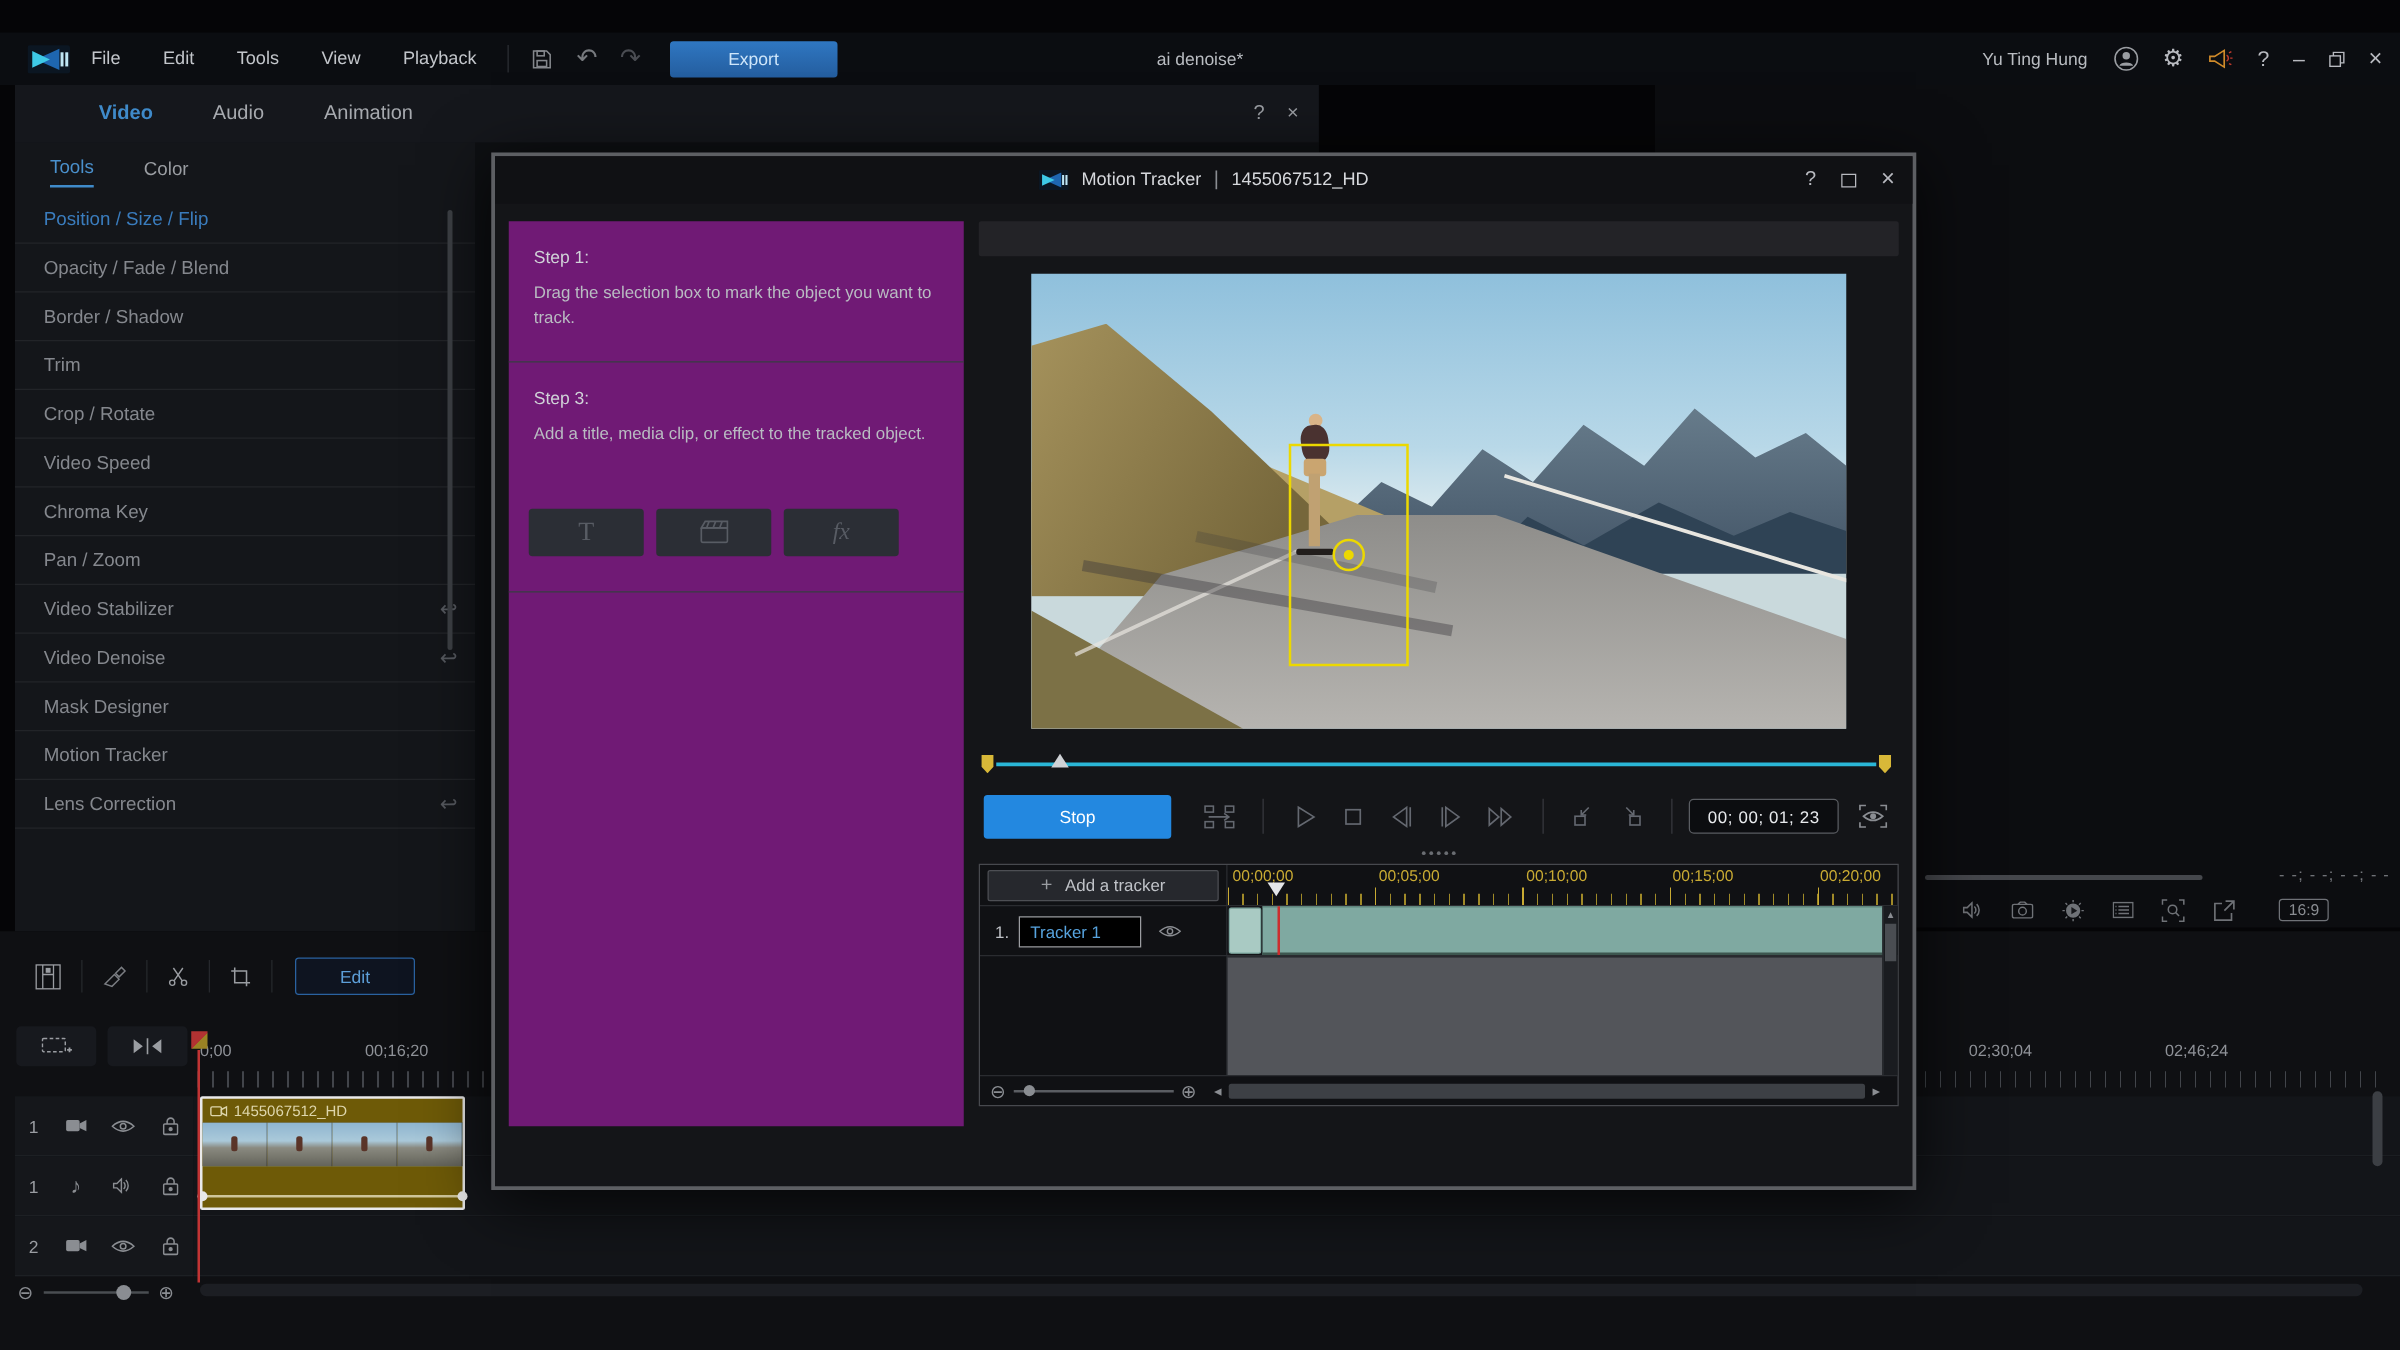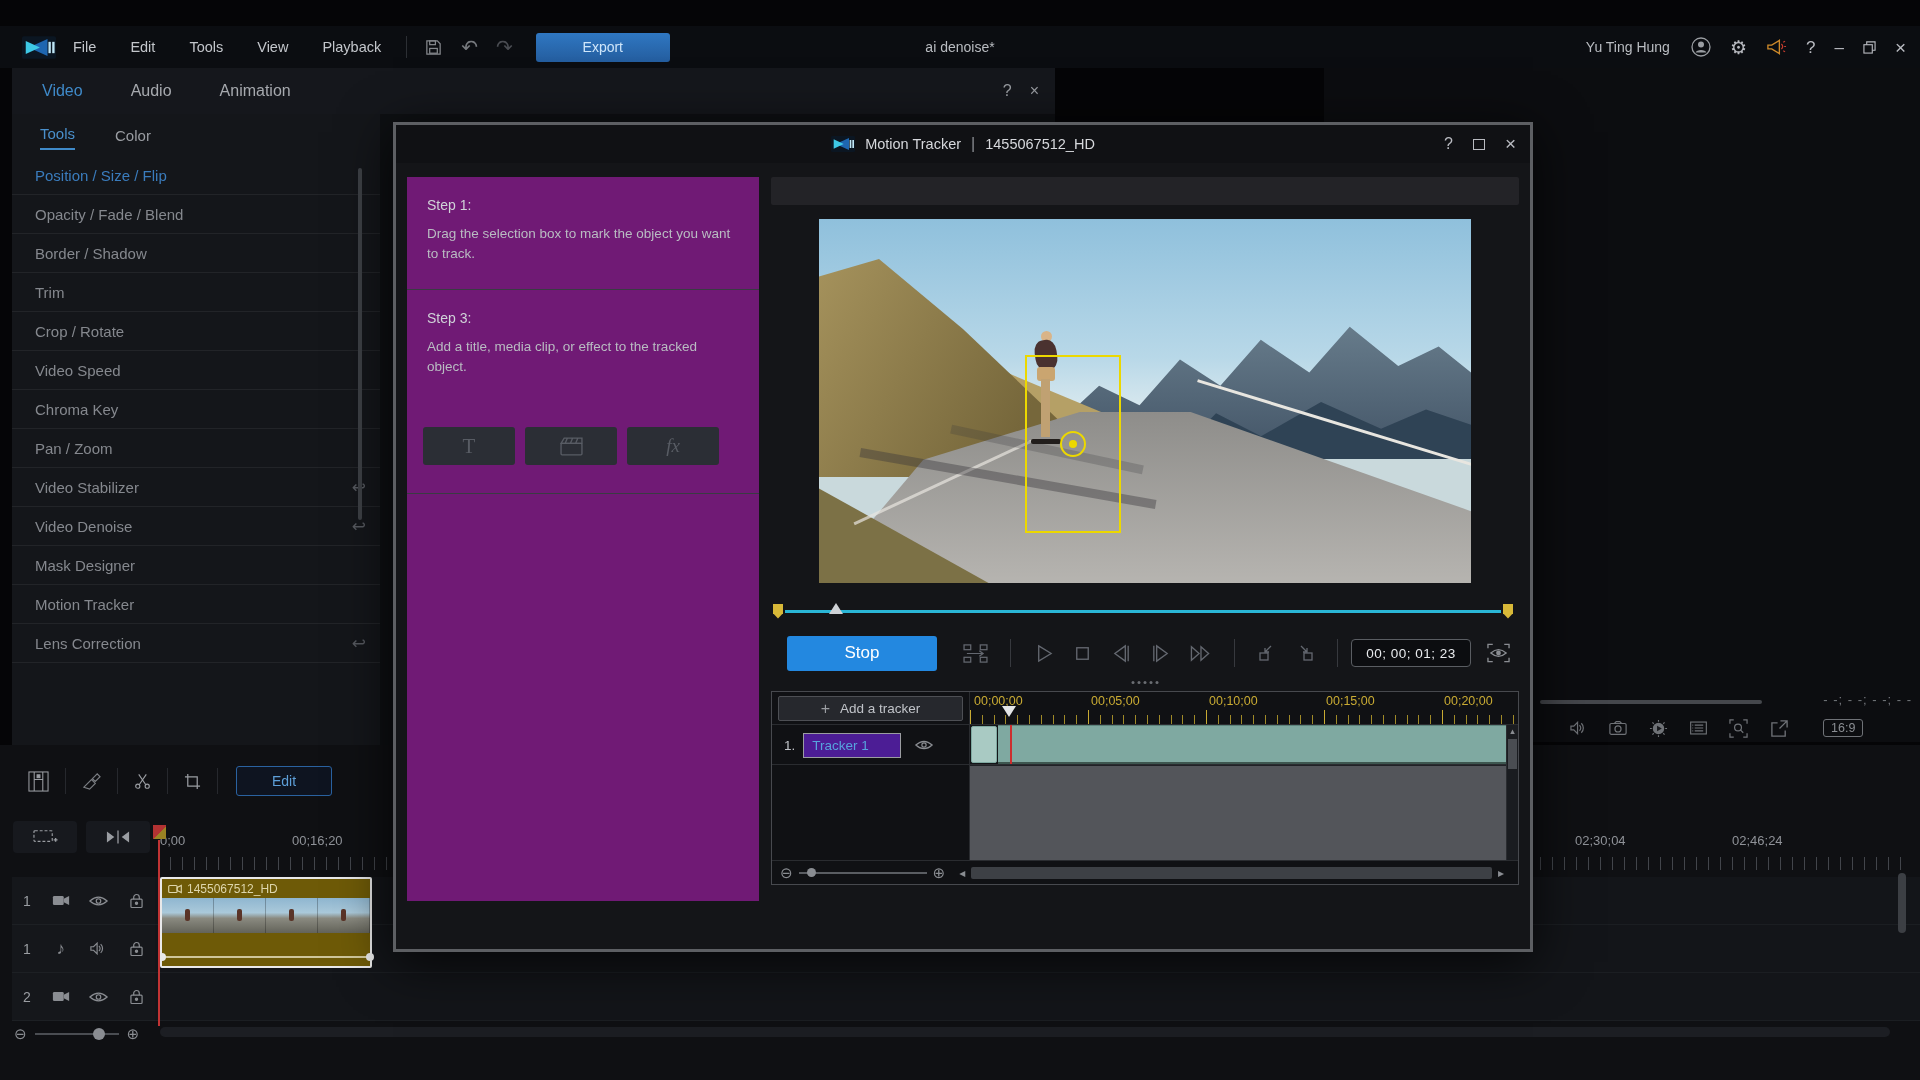--- a/index.html
+++ b/index.html
@@ -25,21 +25,21 @@
               padding-right:14px; }
   .user-name { color:#b9bcc1; font-size:14px; margin-right:2px; }
   .win-glyph { color:#b8bac0; font-size:17px; line-height:1; }
 
   
   .left-panel { position:absolute; left:12px; top:68px; width:1043px; height:677px;
                 background:#111318; }
   .panel-tabs { height:46px; display:flex; align-items:center; padding:0 16px 0 30px;
                 background:#15171c; }
   .tab { font-size:16px; color:#a6a9ae; margin-right:48px; }
-  .tab.active { color:#3f8ac9; font-weight:normal; }
+  .tab.active { color:#3f8ac9; font-weight:bold;margin-left:37px; }
   .panel-close-group { margin-left:auto; display:flex; gap:18px; color:#9a9da2;
                        font-size:16px; }
   .panel-body { display:flex; height:631px; }
   .tools-col { width:368px; background:#14161a; position:relative; }
   .panel-rest { flex:1; background:#0e1013; }
   .subtabs { height:42px; display:flex; align-items:flex-end; padding:0 0 6px 28px; gap:40px; }
   .subtab { font-size:15px; color:#9a9da2; padding-bottom:6px; }
   .subtab.active { color:#4a90cc; border-bottom:2px solid #3f8ac9; }
   .tool-item { height:39px; display:flex; align-items:center; padding:0 14px 0 23px;
                font-size:15px; color:#85888e; border-bottom:1px solid #222428; }
@@ -176,22 +176,22 @@
   .seek-line { flex:1; height:3px; background:#2ab6d6; }
   .seek-mark { width:10px; height:15px; background:#d8b838; }
   .seek-mark.l { clip-path:polygon(0 0,100% 0,100% 65%,50% 100%,0 65%); margin-right:2px; }
   .seek-mark.r { clip-path:polygon(0 0,100% 0,100% 65%,50% 100%,0 65%); margin-left:2px; }
   .seek-thumb { position:absolute; left:56px; top:0; width:0; height:0;
                 border-left:7px solid transparent; border-right:7px solid transparent;
                 border-bottom:11px solid #cfd2d6; }
 
   
   .controls { display:flex; align-items:center; margin-top:12px; height:44px; }
-  .stop-btn { width:150px; height:35px; margin-left:16px; background:#2388e0; border-radius:3px;
-              color:#fff; font-size:17px; display:flex; align-items:center; justify-content:center; }
+  .stop-btn { width:150px; height:35px; margin-left:4px; background:#2388e0; border-radius:3px;
+              color:#fff; font-size:14px; display:flex; align-items:center; justify-content:center; }
   .c-sep { width:1px; height:28px; background:#37393e; margin:0 13px; }
   .c-ico { margin:0 9px; }
   .timecode { width:120px; height:28px; border:1px solid #5a5d62; border-radius:4px;
               background:#0c0d10; color:#e9ebee; font-size:13.5px; display:flex;
               align-items:center; justify-content:center; letter-spacing:.5px; }
 
   
   .tracker-panel { position:relative; margin-top:16px; height:194px;
                    border:1px solid #47494e; background:#101114; display:flex;
                    flex-direction:column; }
@@ -210,21 +210,21 @@
   .tp-ruler .lbl { position:absolute; top:2px; color:#c9ab33; font-size:12.5px; }
   .tp-ticks { position:absolute; left:0; right:0; bottom:0; height:9px;
       background:repeating-linear-gradient(90deg,#a08a28 0 1px,transparent 1px 11.8px); }
   .tp-ticks-major { position:absolute; left:0; right:0; bottom:0; height:14px;
       background:repeating-linear-gradient(90deg,#c9ab33 0 1px,transparent 1px 118px); }
   .tp-playhead { position:absolute; left:32px; top:14px; width:0; height:0;
                  border-left:7px solid transparent; border-right:7px solid transparent;
                  border-top:11px solid #e4e6e8; }
   .tracker-row { height:40px; border-bottom:1px solid #2a2c30; }
   .tr-num { color:#c0c3c8; font-size:13.5px; margin-left:12px; }
-  .tr-name { margin-left:8px; width:98px; height:25px; background:#4c1d95;
+  .tr-name { margin-left:8px; width:98px; height:25px; background:#000000;
              border:1px solid #9b9da1; color:#57a3de; font-size:13.5px;
              display:flex; align-items:center; padding-left:8px; }
   .tr-eye { margin-left:14px; }
   .tr-track { flex:1; position:relative; background:#141518; }
   .tr-teal { position:absolute; left:28px; top:0; right:12px; bottom:0; background:#7fa9a1;
              border-top:1px solid #5d857d; border-bottom:2px solid #3d564f; }
   .tr-light { position:absolute; left:1px; top:1px; width:26px; bottom:1px;
               background:#a9cac3; border:1px solid #7fa9a1; border-radius:2px; }
   .tr-red { position:absolute; left:40px; top:0; bottom:0; width:2px; background:#cc2e2e; z-index:2; }
   .tp-fill { flex:1; }

